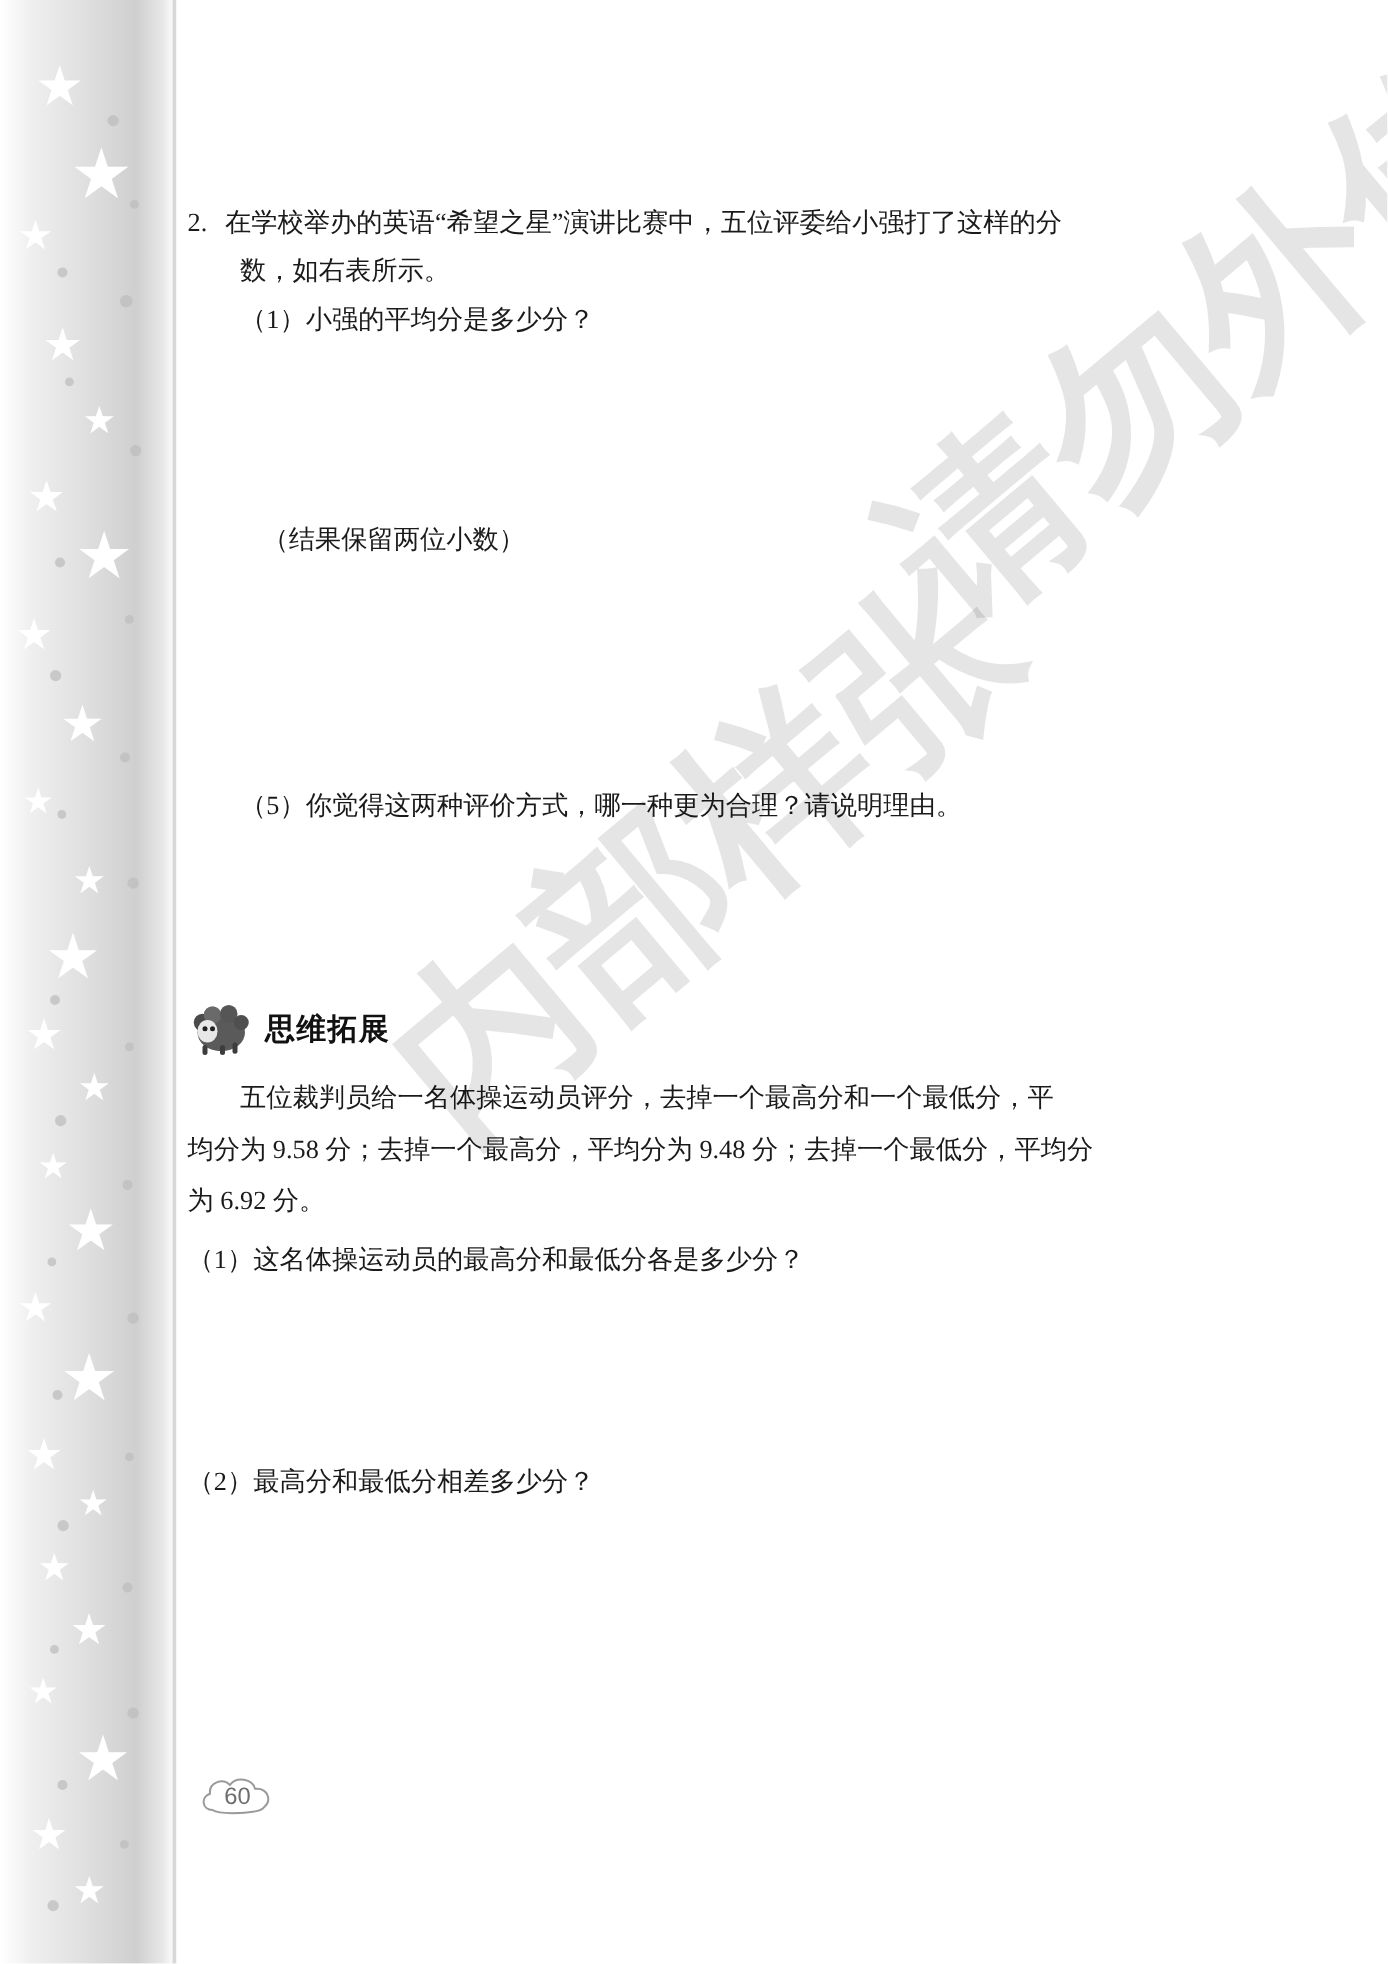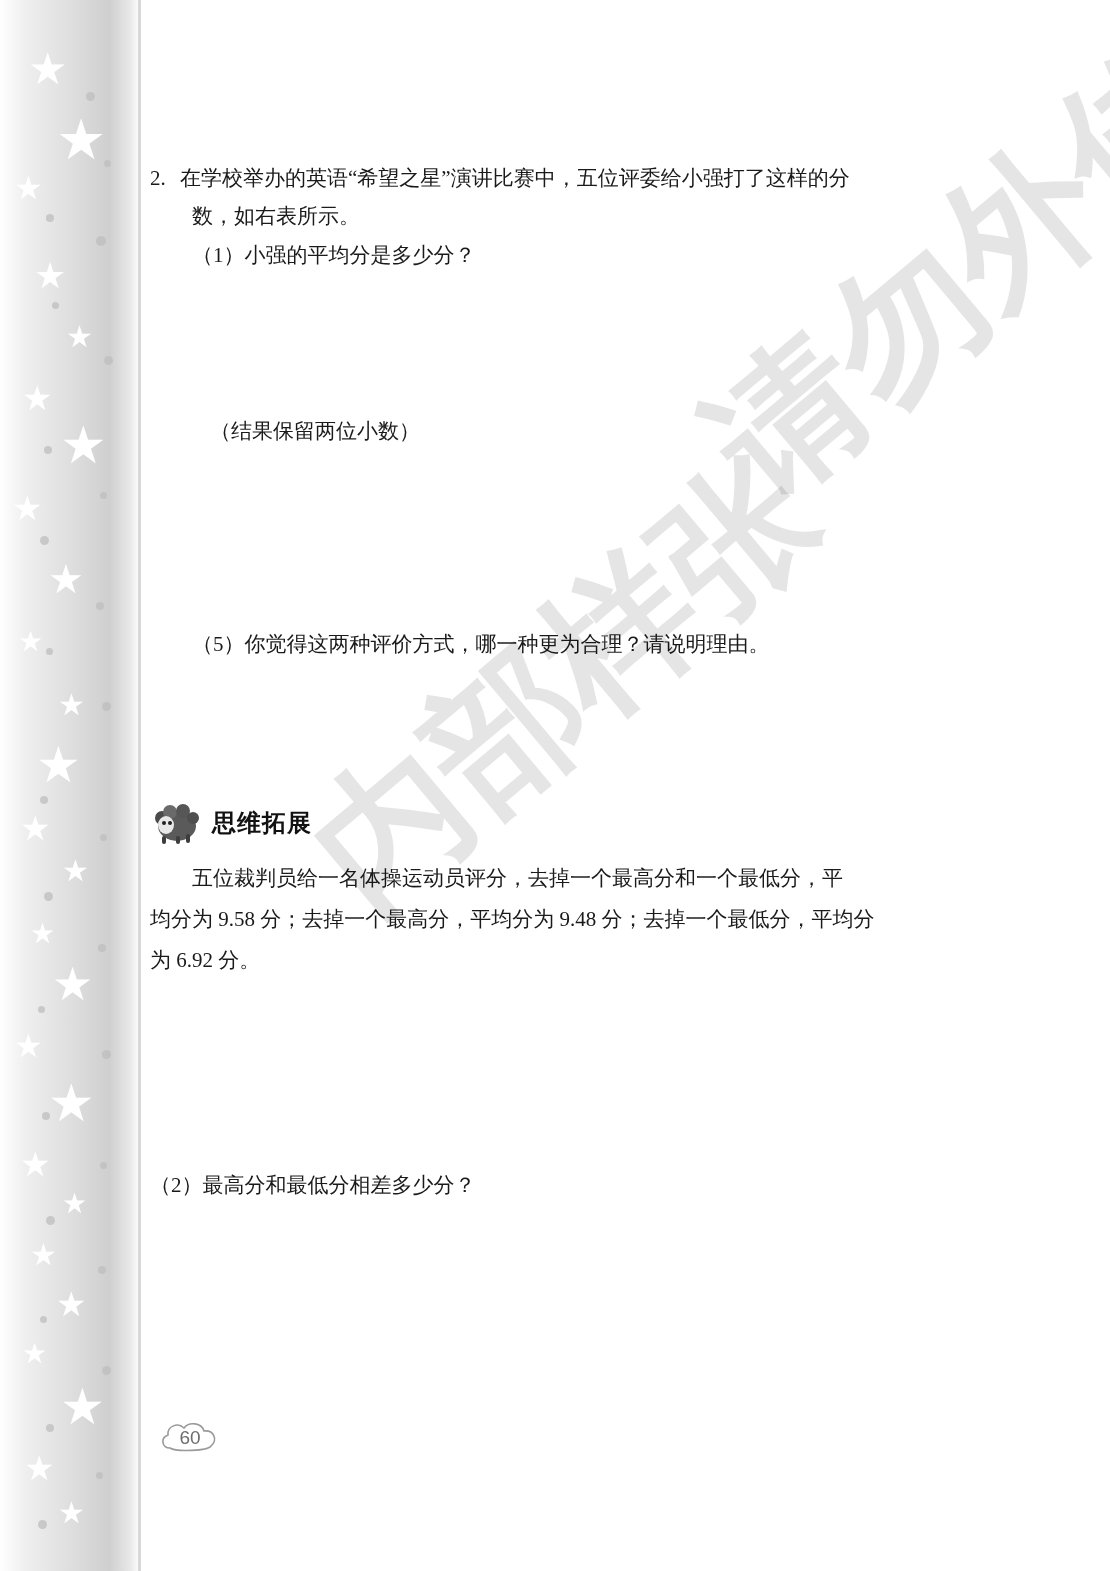--- a/index.html
+++ b/index.html
@@ -291,20 +291,21 @@
       </span>
       <span class="section-title">思维拓展</span>
     </div>
 
     <div class="q-block" style="left:10px; top:858px; width:900px;">
       <div class="para">
         <span class="indent2"></span><span>五位裁判员给一名体操运动员评分，去掉一个最高分和一个最低分，平</span>
       </div>
       <div class="para">均分为 9.58 分；去掉一个最高分，平均分为 9.48 分；去掉一个最低分，平均分</div>
       <div class="para">为 6.92 分。</div>
+      <div class="para" style="margin-top:6px;">（1）这名体操运动员的最高分和最低分各是多少分？</div>
     </div>
 
     <div class="q-block" style="left:10px; top:1165px; width:900px;">
       <div class="para">（2）最高分和最低分相差多少分？</div>
     </div>
 
   </div>
 
   <div class="page-num-wrap">
     <svg class="page-num-cloud" viewBox="0 0 64 40" aria-hidden="true">

